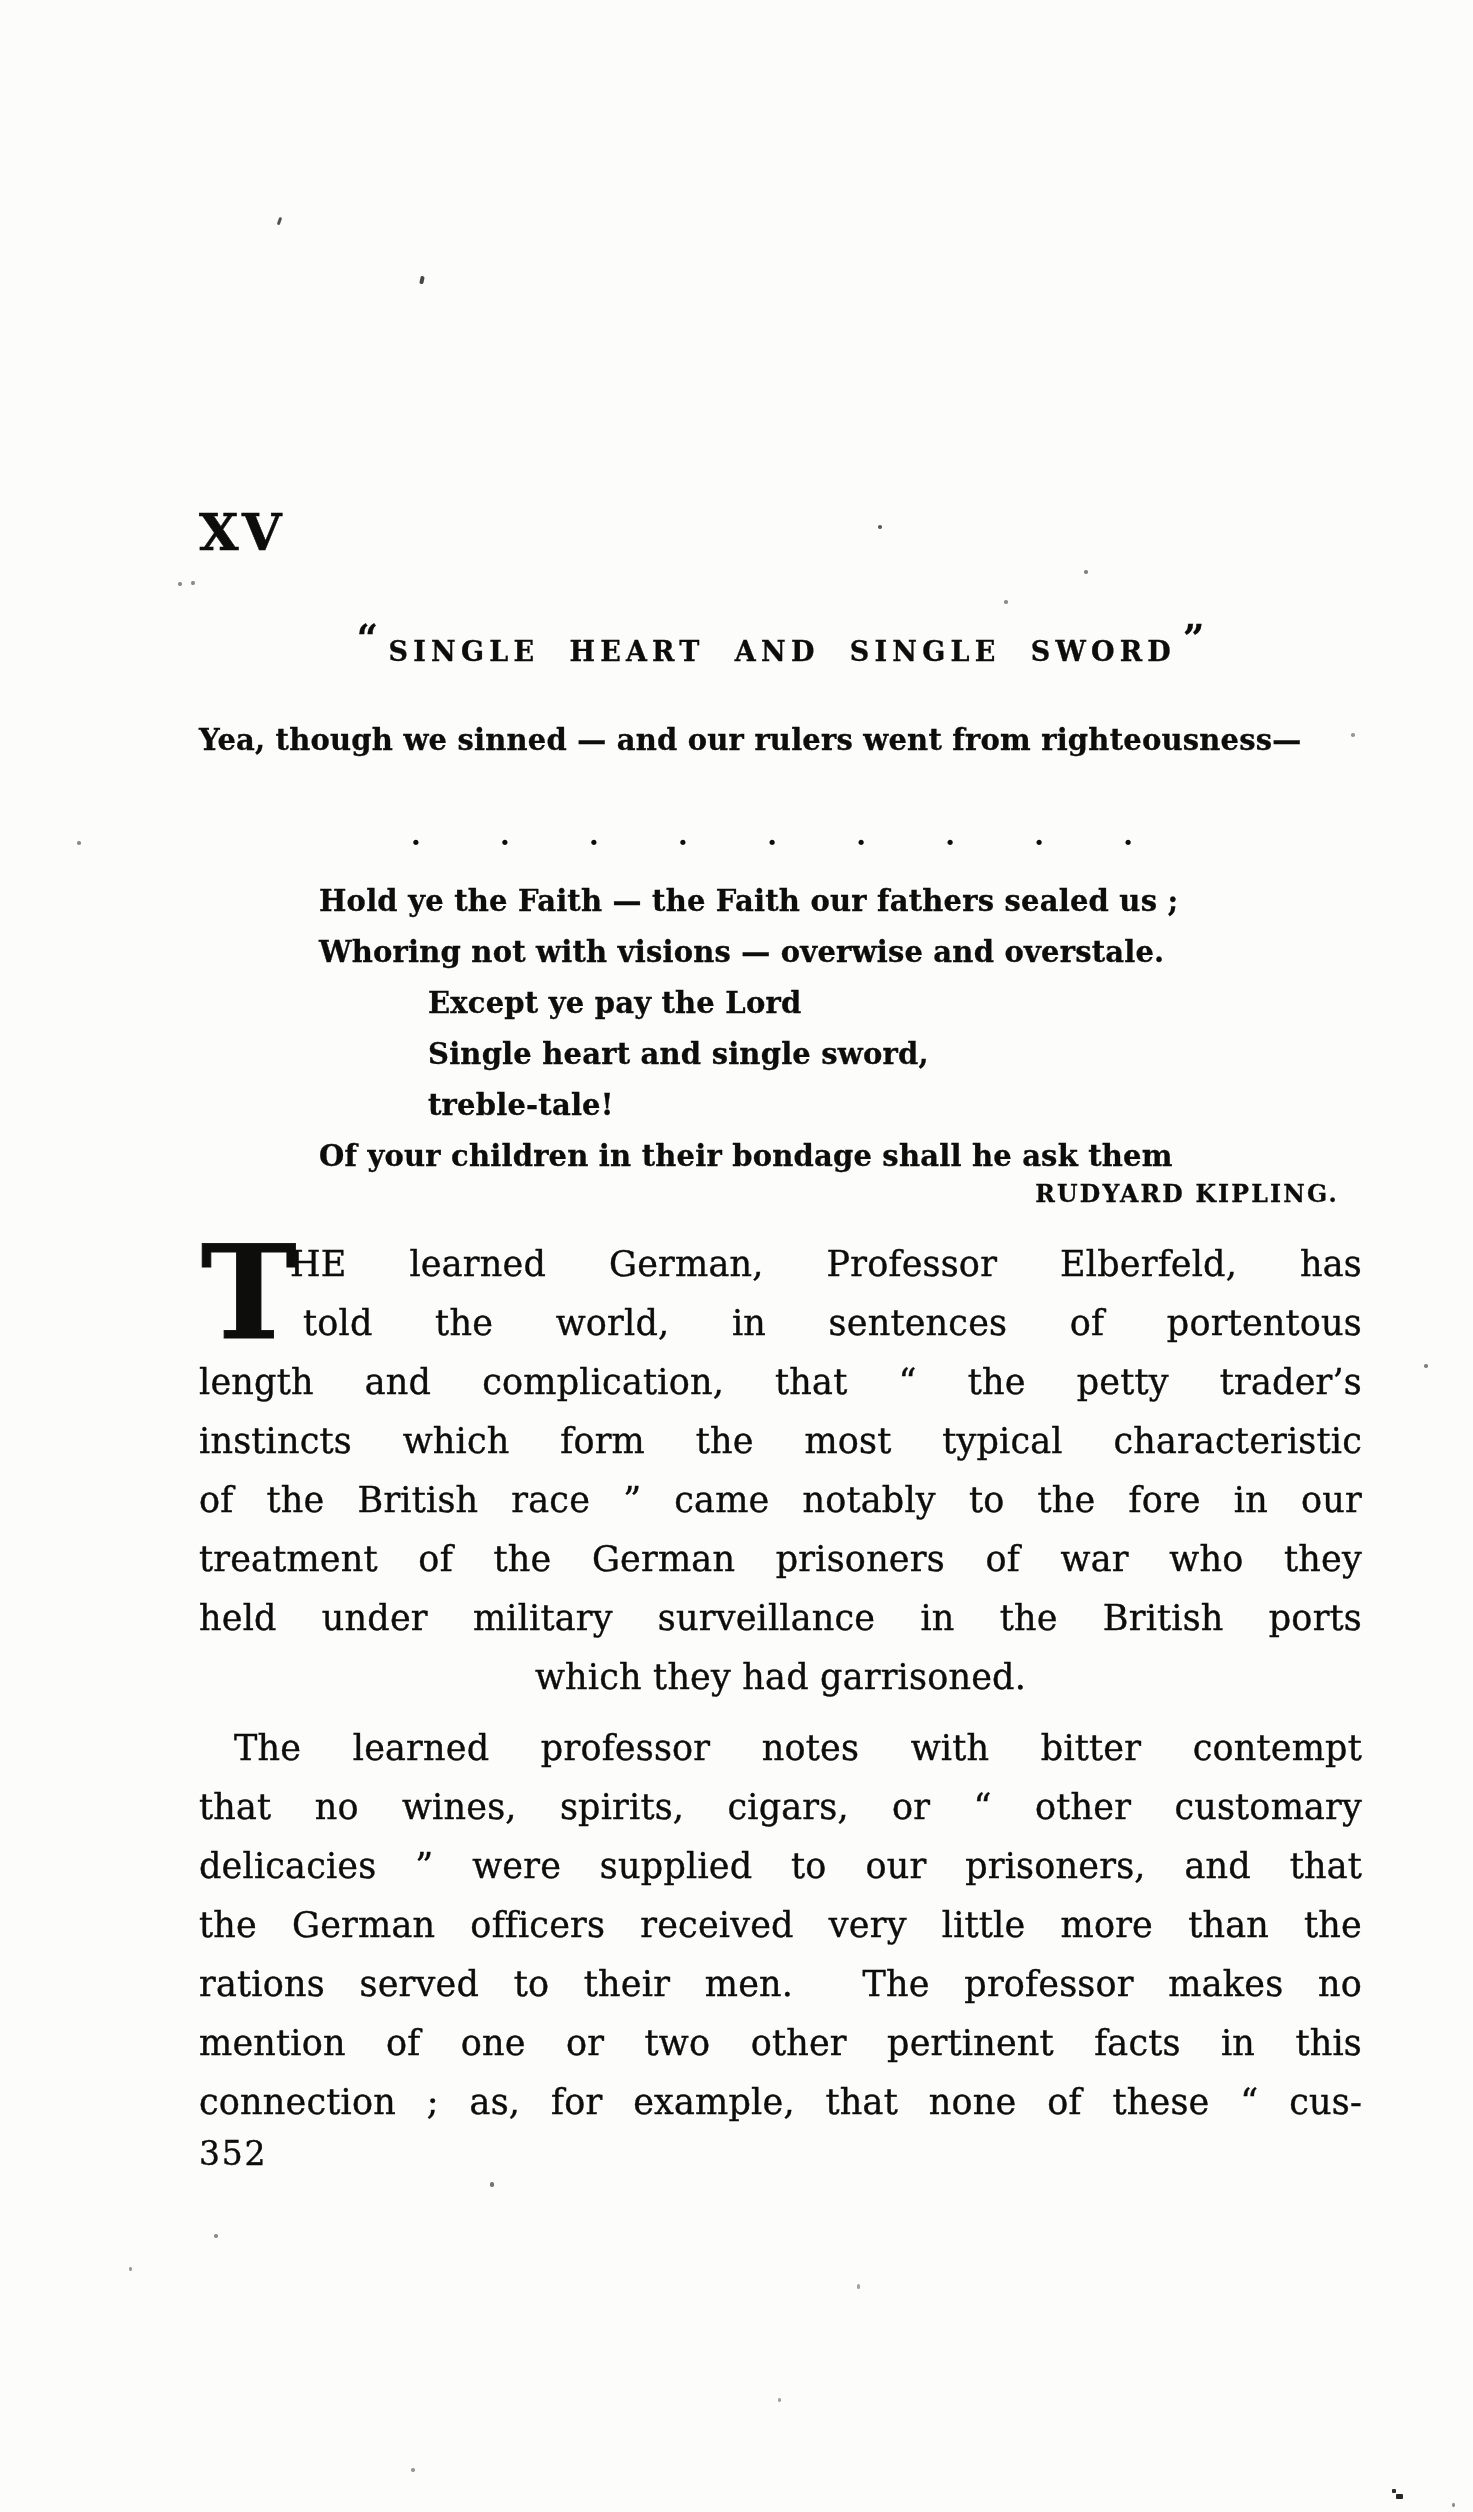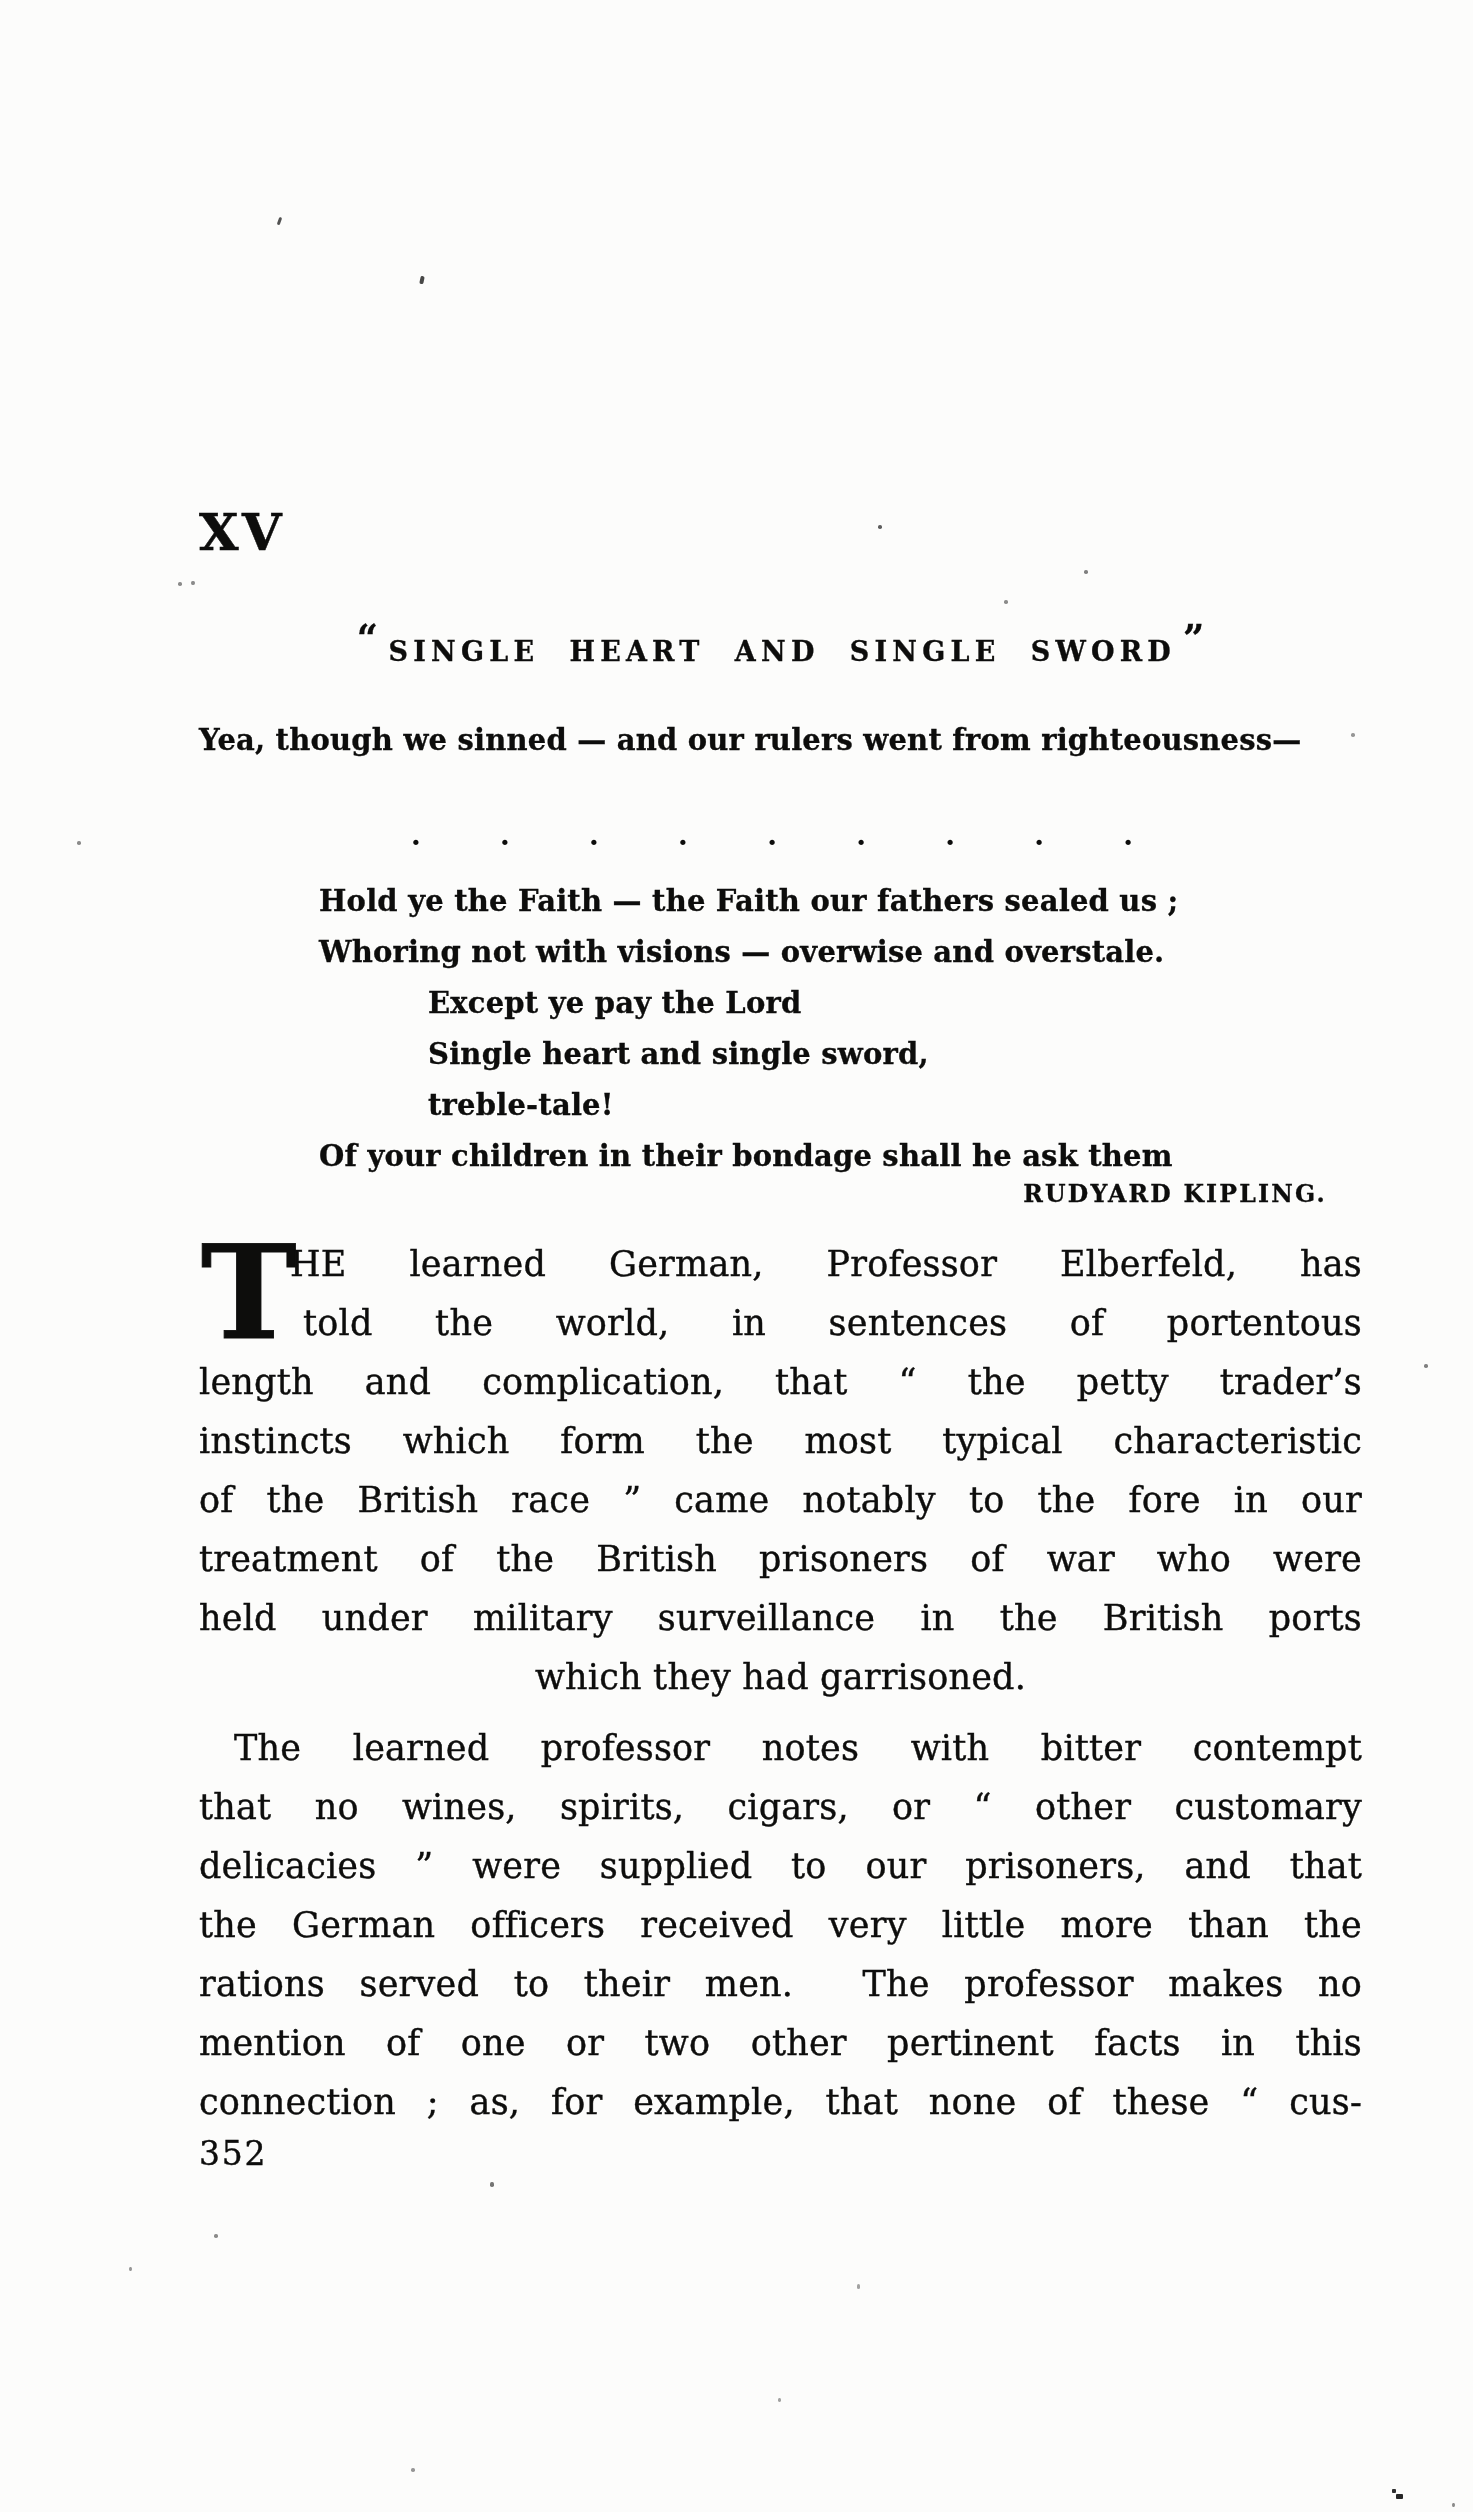--- a/index.html
+++ b/index.html
@@ -39,21 +39,21 @@
   .indent2{padding-left:229px;}
 
   .dots-row{
     position:absolute;top:822px;left:212px;width:722px;
     display:flex;justify-content:space-between;
     font-size:28px;font-weight:bold;line-height:28px;
   }
   .dots-row span{display:block;}
 
   .attribution{
-    position:absolute;top:1180px;left:4px;width:100%;box-sizing:border-box;
+    position:absolute;top:1180px;left:16px;width:100%;box-sizing:border-box;
     padding-right:39px;text-align:right;
     font-size:23.6px;font-weight:bold;letter-spacing:2.2px;
     -webkit-text-stroke:0.3px #0d0d0c;
   }
 
   .body-text{
     position:absolute;top:1235px;left:0;width:1163px;
     font-size:35px;letter-spacing:0.2px;
     -webkit-text-stroke:0.4px #0d0d0c;
   }
@@ -118,21 +118,21 @@
     <div class="attribution">RUDYARD KIPLING.</div>
 
     <div class="body-text">
       <div class="para1">
         <span class="drop-cap">T</span>
         <div class="b-line just dc1">HE learned German, Professor Elberfeld, has</div>
         <div class="b-line just dc2">told the world, in sentences of portentous</div>
         <div class="b-line just">length and complication, that “&nbsp;the petty trader’s</div>
         <div class="b-line just">instincts which form the most typical characteristic</div>
         <div class="b-line just">of the British race&nbsp;” came notably to the fore in our</div>
-        <div class="b-line just">treatment of the British prisoners of war who were</div>
+        <div class="b-line just">treatment of the German prisoners of war who they</div>
         <div class="b-line just">held under military surveillance in the British ports</div>
         <div class="b-line">which they had garrisoned.</div>
       </div>
       <div class="para2">
         <div class="b-line just findent">The learned professor notes with bitter contempt</div>
         <div class="b-line just">that no wines, spirits, cigars, or “&nbsp;other customary</div>
         <div class="b-line just">delicacies&nbsp;” were supplied to our prisoners, and that</div>
         <div class="b-line just">the German officers received very little more than the</div>
         <div class="b-line just">rations served to their men.&nbsp; The professor makes no</div>
         <div class="b-line just">mention of one or two other pertinent facts in this</div>

